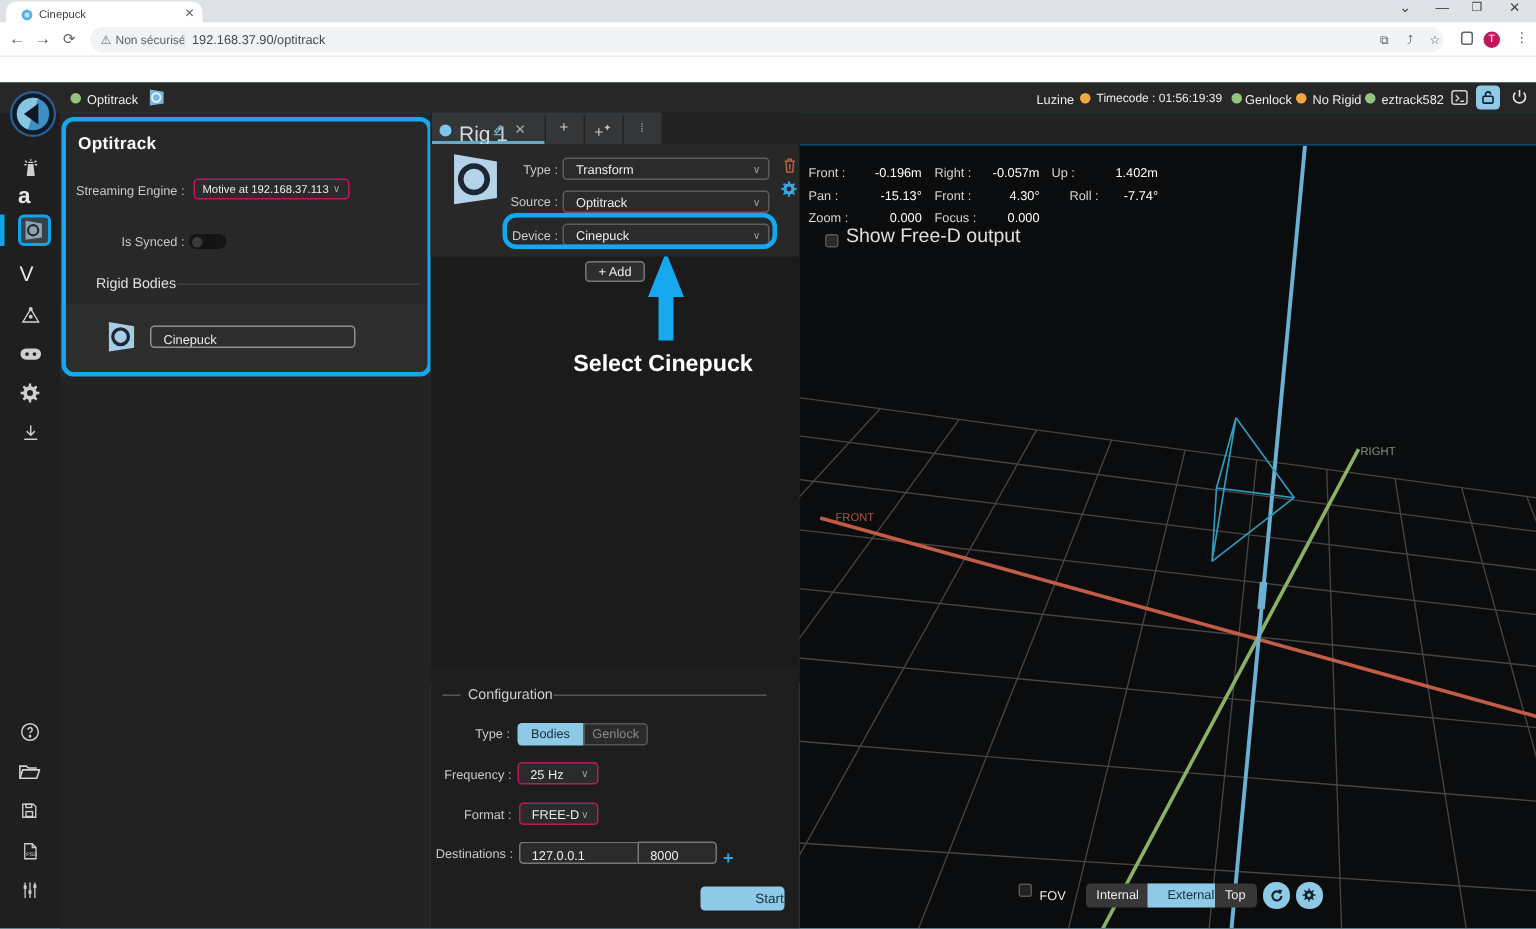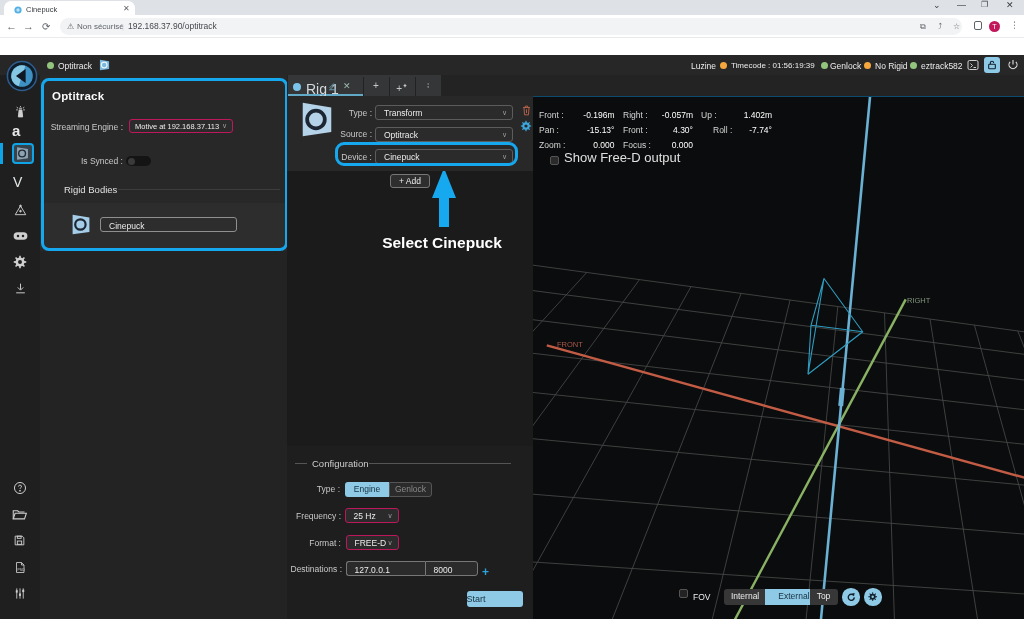--- a/index.html
+++ b/index.html
@@ -203,41 +203,41 @@
     <svg class="abs" style="left:143px;top:91px" width="28" height="63">
         <polygon points="14,2 26,32 19,32 19,61 9,61 9,32 2,32" fill="#16a9ef"></polygon>
       </svg>
 
     <div class="abs" style="left:90px;top:159px;width:130px;text-align:center;font-size:15.5px;font-weight:bold;color:#fff">Select Cinepuck</div>
 
     <div class="abs" style="left:8px;top:387.5px;width:12px;height:1px;background:#555"></div>
     <div class="abs" style="left:25px;top:383px;font-size:9.5px;color:#cdcdcd">Configuration</div>
     <div class="abs" style="left:82px;top:387.5px;width:142px;height:1px;background:#555"></div>
     <div class="lbl" style="left:0;width:53px;top:414px">Type :</div>
-    <div class="abs btn-lb" style="left:58px;top:406.5px;width:44px;height:15px;border-radius:3px 0 0 3px;font-size:8.5px;text-align:center;line-height:15px">Engine</div>
+    <div class="abs btn-lb" style="left:58px;top:406.5px;width:44px;height:15px;border-radius:3px 0 0 3px;font-size:8.5px;text-align:center;line-height:15px">Bodies</div>
     <div class="abs" style="left:102px;top:406.5px;width:43px;height:15px;background:#2b2b2b;border:1px solid #555;border-radius:0 3px 3px 0;color:#8a8a8a;font-size:8.5px;text-align:center;line-height:13px">Genlock</div>
     <div class="lbl" style="left:0;width:54px;top:440.5px">Frequency :</div>
     <div class="dd" style="left:57.5px;top:433px;width:54px;height:15px">
         <span class="tx">25 Hz</span>
         <span class="ch">∨</span>
       </div>
     <div class="lbl" style="left:0;width:54px;top:467.5px">Format :</div>
     <div class="dd" style="left:58.5px;top:460px;width:53px;height:15px">
         <span class="tx">FREE-D</span>
         <span class="ch">∨</span>
       </div>
     <div class="lbl" style="left:0;width:55px;top:493.5px">Destinations :</div>
     <div class="abs" style="left:58.5px;top:486.4px;width:79px;height:15px;background:#2b2b2b;border:1px solid #777;border-radius:3px 0 0 3px;border-right:none">
         <span class="abs" style="left:8px;top:3px;font-size:8.5px;color:#ececec">127.0.0.1</span>
       </div>
     <div class="abs" style="left:137.5px;top:486.4px;width:53px;height:15px;background:#2b2b2b;border:1px solid #777;border-radius:0 3px 3px 0">
         <span class="abs" style="left:8px;top:3px;font-size:8.5px;color:#ececec">8000</span>
       </div>
     <div class="abs" style="left:195px;top:489.5px;font-size:12px;font-weight:bold;color:#2ba3dd">+</div>
-    <div class="abs btn-lb" style="left:179.5px;top:516.4px;width:56px;height:16px;border-radius:3px;font-size:9px;text-align:left;line-height:16px">Start</div>
+    <div class="abs btn-lb" style="left:179.5px;top:516.4px;width:56px;height:16px;border-radius:3px;font-size:9px;text-align:right;line-height:16px">Start</div>
   </div>
   <div class="abs mtabs">
     <div class="abs" style="left:1px;top:0;width:153px;height:21px;background:#343638"></div>
     <div class="abs" style="left:76px;top:2px;width:1px;height:19px;background:#222"></div>
     <div class="abs" style="left:102px;top:2px;width:1px;height:19px;background:#222"></div>
     <div class="abs" style="left:128px;top:2px;width:1px;height:19px;background:#222"></div>
     <div class="abs" style="left:1px;top:19px;width:75px;height:2px;background:#62a9c8"></div>
     <div class="abs" style="left:6px;top:7.5px;width:8px;height:8px;border-radius:50%;background:#7dc4ea"></div>
     <div class="abs" style="left:19px;top:6px;font-size:14px;color:#d3d9dd">Rig 1</div>
     <svg class="abs" style="left:41px;top:5.5px" width="9" height="10" viewBox="0 0 24 24" fill="none" stroke="#74aac2" stroke-width="2.4">

